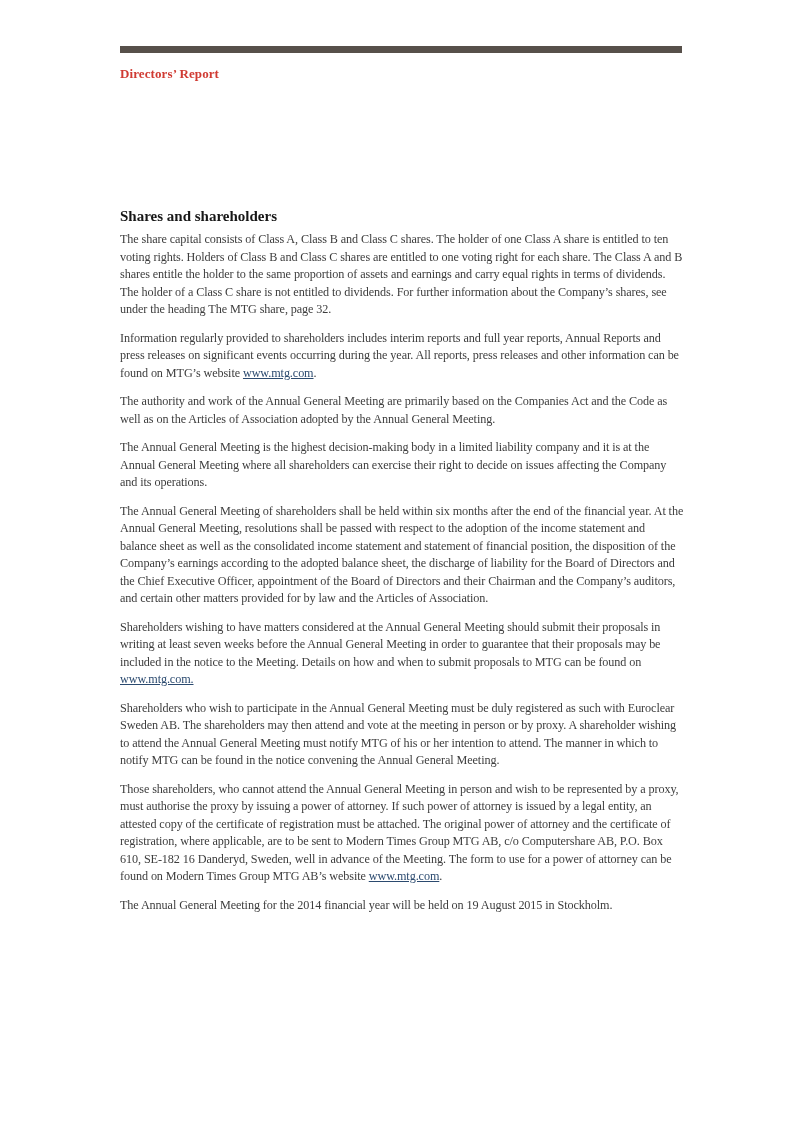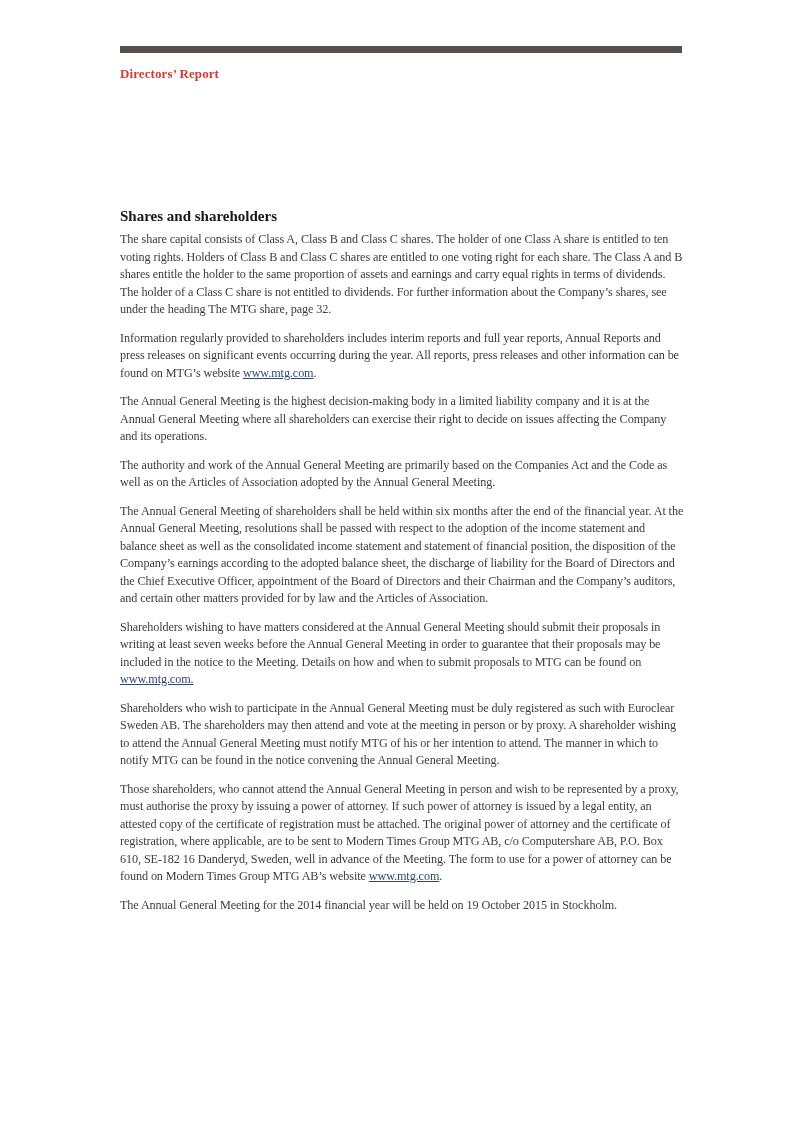--- a/index.html
+++ b/index.html
@@ -91,33 +91,33 @@
 
   <div class="content">
 
     <h2 class="first">Shares and shareholders</h2>
 
     <p>The share capital consists of Class A, Class B and Class C shares. The holder of one Class A share is entitled to ten voting rights. Holders of Class B and Class C shares are entitled to one voting right for each share. The Class A and B shares entitle the holder to the same proportion of assets and earnings and carry equal rights in terms of dividends. The holder of a Class C share is not entitled to dividends. For further information about the Company’s shares, see under the heading The MTG share, page 32.</p>
 
     <p><span>Information regularly provided to shareholders includes interim reports and full year reports, Annual Reports and press releases on significant events occurring during the year. All reports, press releases and other information can be found on MTG’s website </span><a href="#">www.mtg.com</a><span>.</span></p>
 
 
+    <p>The authority and work of the Annual General Meeting are primarily based on the Companies Act and the Code as well as on the Articles of Association adopted by the Annual General Meeting.</p>
+
     <p>The Annual General Meeting is the highest decision-making body in a limited liability company and it is at the Annual General Meeting where all shareholders can exercise their right to decide on issues affecting the Company and its operations.</p>
-
-    <p>The authority and work of the Annual General Meeting are primarily based on the Companies Act and the Code as well as on the Articles of Association adopted by the Annual General Meeting.</p>
 
     <p>The Annual General Meeting of shareholders shall be held within six months after the end of the financial year. At the Annual General Meeting, resolutions shall be passed with respect to the adoption of the income statement and balance sheet as well as the consolidated income statement and statement of financial position, the disposition of the Company’s earnings according to the adopted balance sheet, the discharge of liability for the Board of Directors and the Chief Executive Officer, appointment of the Board of Directors and their Chairman and the Company’s auditors, and certain other matters provided for by law and the Articles of Association.</p>
 
     <p><span>Shareholders wishing to have matters considered at the Annual General Meeting should submit their proposals in writing at least seven weeks before the Annual General Meeting in order to guarantee that their proposals may be included in the notice to the Meeting. Details on how and when to submit proposals to MTG can be found on </span><a href="#">www.mtg.com.</a></p>
 
     <p>Shareholders who wish to participate in the Annual General Meeting must be duly registered as such with Euroclear Sweden AB. The shareholders may then attend and vote at the meeting in person or by proxy. A shareholder wishing to attend the Annual General Meeting must notify MTG of his or her intention to attend. The manner in which to notify MTG can be found in the notice convening the Annual General Meeting.</p>
 
     <p><span>Those shareholders, who cannot attend the Annual General Meeting in person and wish to be represented by a proxy, must authorise the proxy by issuing a power of attorney. If such power of attorney is issued by a legal entity, an attested copy of the certificate of registration must be attached. The original power of attorney and the certificate of registration, where applicable, are to be sent to Modern Times Group MTG AB, c/o Computershare AB, P.O. Box 610, SE-182 16 Danderyd, Sweden, well in advance of the Meeting. The form to use for a power of attorney can be found on Modern Times Group MTG AB’s website </span><a href="#">www.mtg.com</a><span>.</span></p>
 
-    <p>The Annual General Meeting for the 2014 financial year will be held on 19 October 2015 in Stockholm.</p>
+    <p>The Annual General Meeting for the 2014 financial year will be held on 19 August 2015 in Stockholm.</p>
 
   </div>
 
   <div class="footer">
     <span class="company">Modern Times Group MTG AB</span>
     <span class="report">Annual Report 2014</span>
     <span class="page-num">37</span>
   </div>
 
 </div>

